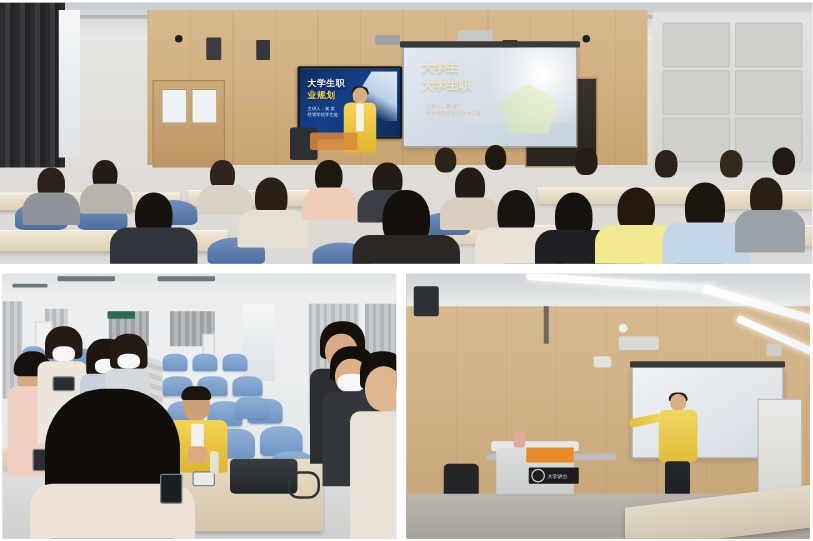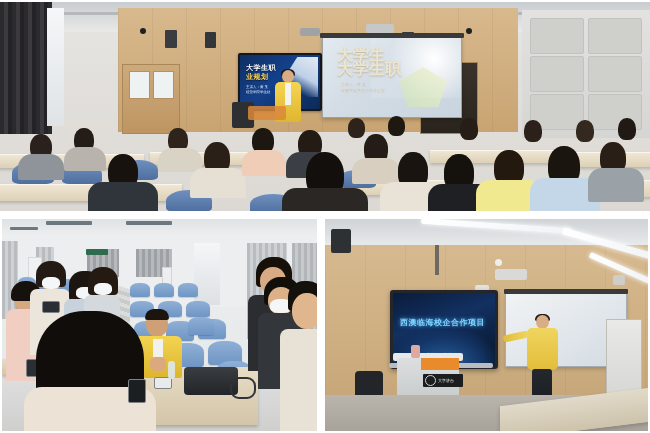--- a/index.html
+++ b/index.html
@@ -56,21 +56,21 @@
   .slide-sub{position:absolute;left:6px;top:30px;color:#dbe6f5;font-size:3.5px;line-height:5px;}
   #proj-screen{position:absolute;left:322px;top:35px;width:138px;height:79px;
     background:linear-gradient(140deg,#e3eaf0 0%,#d4dde6 40%,#c8d4de 100%);
     border:1px solid #9aa2a8;box-shadow:0 2px 4px rgba(0,0,0,.22);}
   #proj-screen .bar{position:absolute;left:-3px;top:-5px;width:144px;height:5px;background:#3a3a3a;border-radius:1px;}
   #proj-screen .swoosh{position:absolute;right:0;top:0;width:90px;height:60px;
     background:radial-gradient(circle at 70% 35%,#fff 0%,rgba(255,255,255,.1) 60%);}
   #proj-screen .gfx{position:absolute;right:14px;bottom:10px;width:48px;height:40px;
     background:linear-gradient(45deg,#cfe3b9,#eef2cd);opacity:.75;
     clip-path:polygon(50% 0,100% 35%,82% 100%,18% 100%,0 35%);}
-  .pslide-title{position:absolute;left:14px;top:10px;color:#f0e6c9;font-size:16px;font-weight:bold;
+  .pslide-title{position:absolute;left:14px;top:10px;color:#f0e6c9;font-size:10px;font-weight:bold;
     line-height:14px;opacity:.92;text-shadow:0 1px 2px rgba(120,100,60,.4);}
   .pslide-sub{position:absolute;left:18px;top:44px;color:#cdbf9e;font-size:4px;line-height:6px;opacity:.9;}
   
   .presenter{position:absolute;left:275px;top:68px;width:26px;height:52px;}
   .p-head{position:absolute;left:7px;top:0;width:12px;height:13px;border-radius:50%;background:#d8ac84;}
   .p-hair{position:absolute;left:6px;top:-1px;width:14px;height:7px;border-radius:7px 7px 2px 2px;background:#231a14;}
   .p-body{position:absolute;left:0;top:12px;width:26px;height:40px;border-radius:5px 5px 2px 2px;
     background:linear-gradient(180deg,#f5d453,#e0b62f);}
   .p-inner{position:absolute;left:10px;top:13px;width:6px;height:22px;background:#f2f2ee;}
   
@@ -396,25 +396,20 @@
     <div class="br-striplight" style="left:96px;top:4px;width:150px;height:6px;transform:rotate(4deg);"></div>
     <div class="br-striplight" style="left:236px;top:22px;width:100px;height:7px;transform:rotate(16deg);"></div>
     <div class="br-striplight" style="left:262px;top:46px;width:66px;height:6px;transform:rotate(24deg);"></div>
     <div class="br-speaker"></div>
     <div style="position:absolute;left:110px;top:26px;width:4px;height:30px;background:#6e6a62;"></div>
     <div style="position:absolute;left:170px;top:40px;width:7px;height:7px;border-radius:50%;background:#efeeea;"></div>
     <div class="br-projector"></div>
     <div style="position:absolute;left:150px;top:66px;width:14px;height:9px;background:#e2e2df;border-radius:2px;"></div>
     <div style="position:absolute;left:288px;top:56px;width:12px;height:10px;background:#cfcdc8;border-radius:2px;"></div>
 
-    <div id="br-tv">
-      <div class="terrain"></div>
-      <div class="br-slide-title">西澳临海校企合作项目</div>
-      <div class="br-slide-sub">主讲人：黄 某</div>
-    </div>
     <div style="position:absolute;left:64px;top:144px;width:104px;height:5px;background:#b9bcc0;border-radius:2px;"></div>
 
     <div id="br-proj">
       <div class="topbar"></div>
     </div>
 
     <div class="lectern-top"></div>
     <div class="lectern"></div>
     <div class="lectern-accent"></div>
     <div class="lectern-logo">

